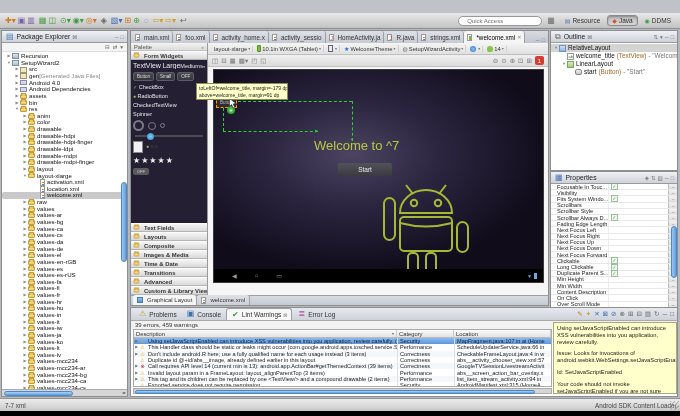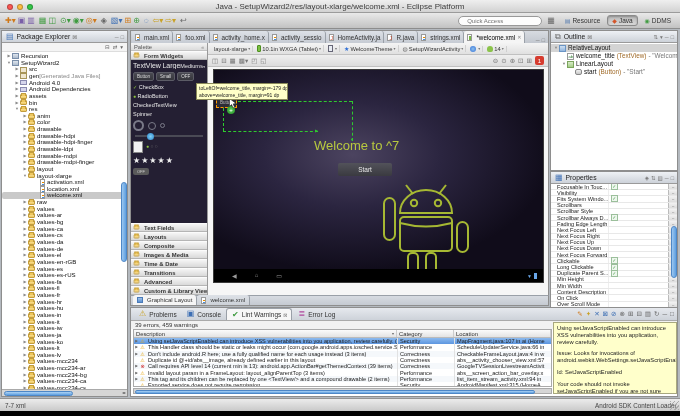--- a/index.html
+++ b/index.html
@@ -220,28 +220,20 @@
 .statusbar .lefttxt { position:absolute; left:5px; top:3px; }
 .statusbar .righttxt { position:absolute; left:595px; top:3px; }
 .grip { position:absolute; right:1px; bottom:1px; width:9px; height:9px;
   background:repeating-linear-gradient(135deg,#aaa 0 1px,transparent 1px 3px); }
 </style>
 </head>
 <body>
 
 <div class="window">
 
-  <div class="titlebar">
-    <div class="lights">
-      <span class="light red"></span>
-      <span class="light yel"></span>
-      <span class="light grn"></span>
-    </div>
-    <div class="title">Java - SetupWizard2/res/layout-xlarge/welcome.xml - Eclipse Platform</div>
-  </div>
 
   <div class="toolbar">
     <span style="display:flex;align-items:center;">
 
         <span class="tbico tb-orange">✚▾</span>
 
         <span class="tbico tb-purple">▣</span>
 
         <span class="tbico tb-purple">▥</span>
 

